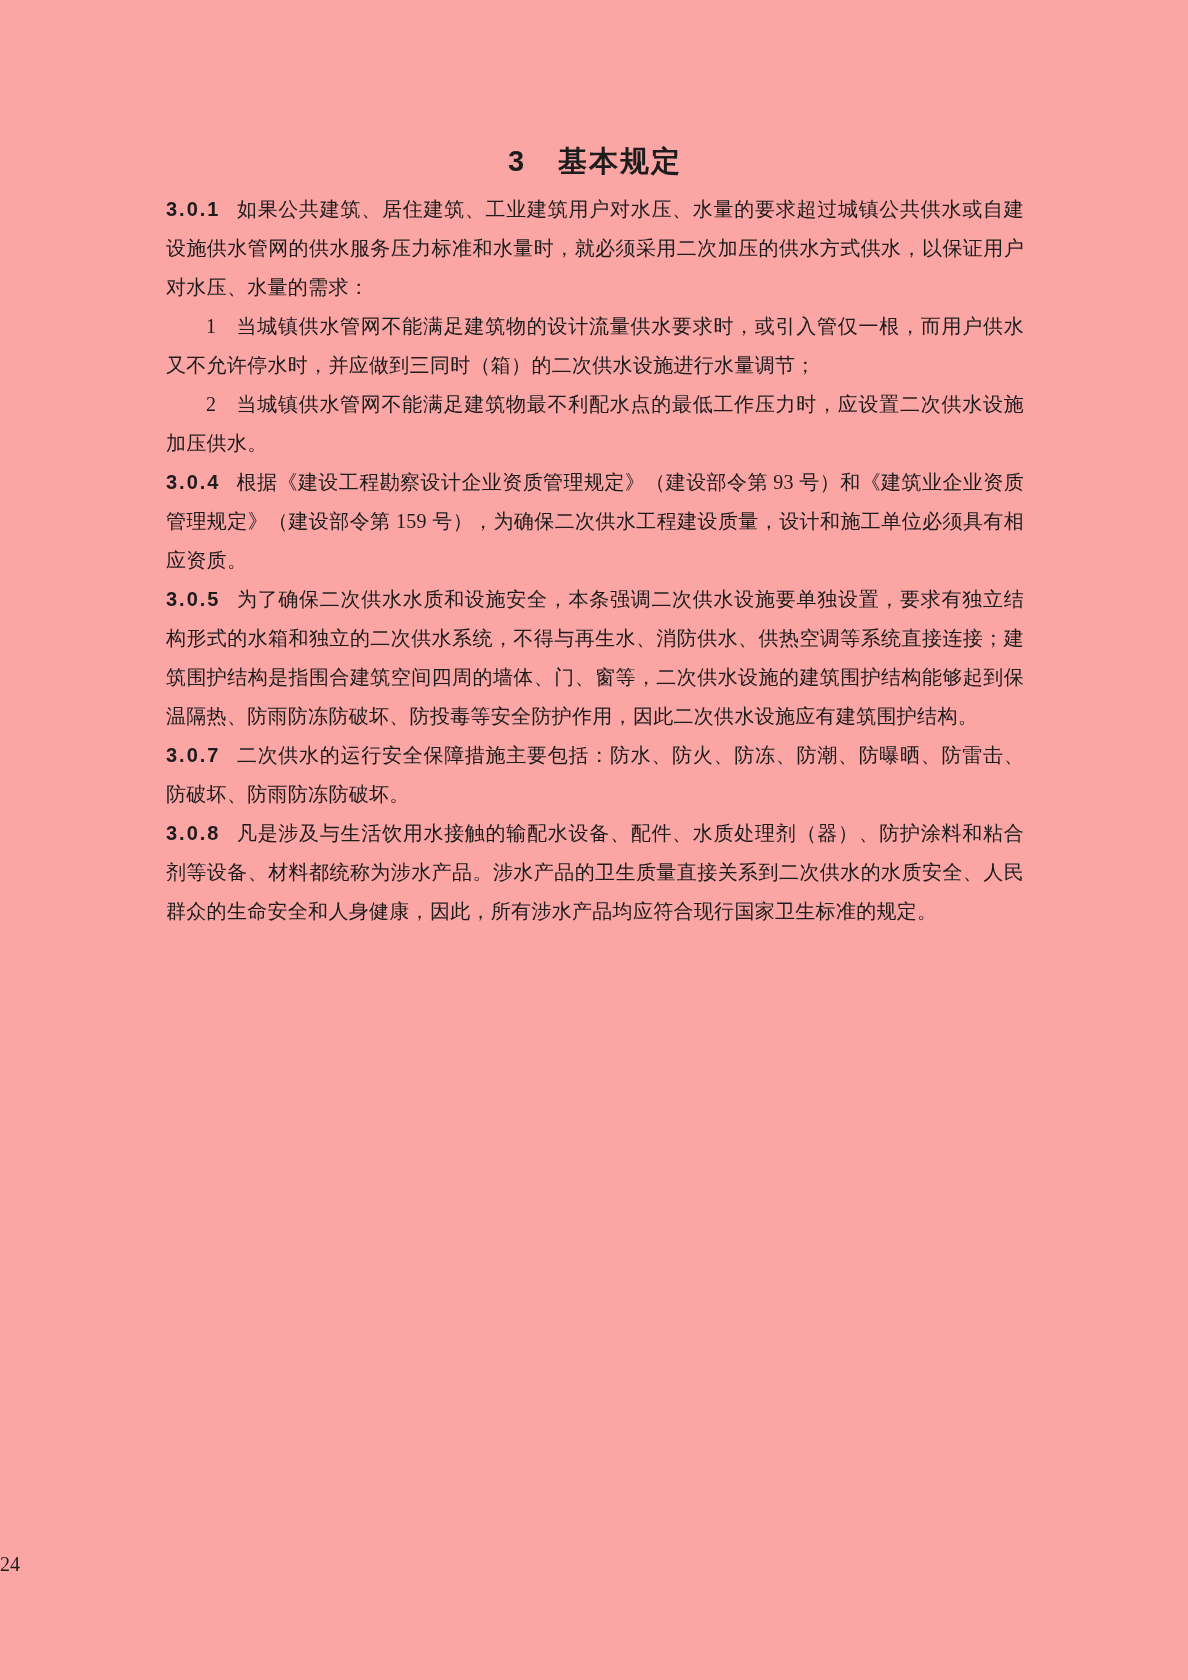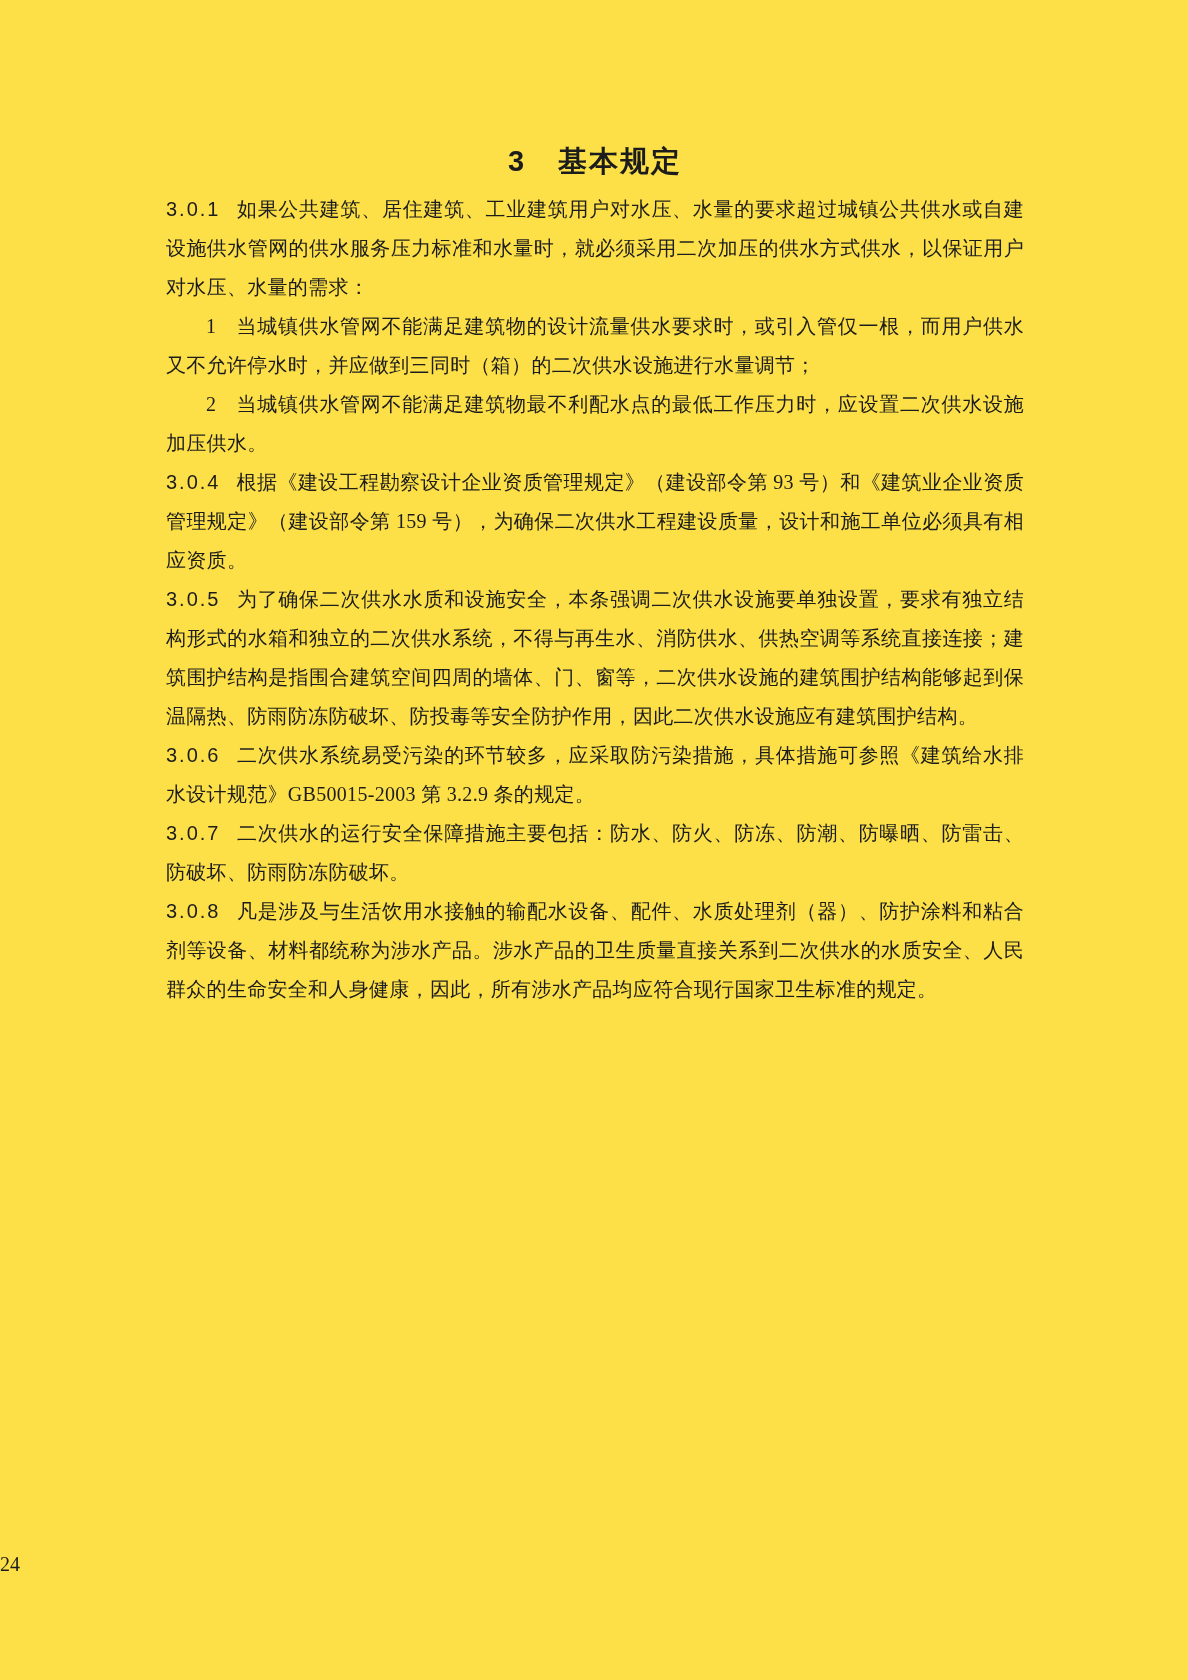--- a/index.html
+++ b/index.html
@@ -5,21 +5,21 @@
   html, body {
     margin: 0;
     padding: 0;
     background: #ffffff;
   }
   .page {
     position: relative;
     width: 1188px;
     height: 1680px;
     margin: 0 auto;
-    background: #fde047;
+    background: #fca5a5;
     color: #1c1c1c;
     overflow: hidden;
     font-family: "Liberation Serif", "DejaVu Serif", serif;
   }
   .content {
     position: absolute;
     left: 166px;
     top: 140px;
     width: 858px;
   }
@@ -38,21 +38,21 @@
   .para {
     margin: 0;
     font-size: 20px;
     line-height: 39px;
     text-align: justify;
     text-justify: inter-character;
     letter-spacing: 0.3px;
   }
   .para .clause-label {
     font-family: "Liberation Sans", "DejaVu Sans", sans-serif;
-    font-weight: normal;
+    font-weight: bold;
     letter-spacing: 2px;
     margin-right: 0.8em;
   }
   .para.sub {
     text-indent: 2em;
   }
   .para.sub .clause-label {
     font-family: "Liberation Serif", "DejaVu Serif", serif;
     font-weight: normal;
     letter-spacing: 0;
@@ -83,21 +83,20 @@
 
     <p class="para sub"><span class="clause-label">2</span><span class="clause-text">当城镇供水管网不能满足建筑物最不利配水点的最低工作压力时，应设置二次供水设施加压供水。</span></p>
 
 
 
 
     <p class="para"><span class="clause-label">3.0.4</span><span class="clause-text">根据《建设工程勘察设计企业资质管理规定》（建设部令第 93 号）和《建筑业企业资质管理规定》（建设部令第 159 号），为确保二次供水工程建设质量，设计和施工单位必须具有相应资质。</span></p>
 
     <p class="para"><span class="clause-label">3.0.5</span><span class="clause-text">为了确保二次供水水质和设施安全，本条强调二次供水设施要单独设置，要求有独立结构形式的水箱和独立的二次供水系统，不得与再生水、消防供水、供热空调等系统直接连接；建筑围护结构是指围合建筑空间四周的墙体、门、窗等，二次供水设施的建筑围护结构能够起到保温隔热、防雨防冻防破坏、防投毒等安全防护作用，因此二次供水设施应有建筑围护结构。</span></p>
 
-    <p class="para"><span class="clause-label">3.0.6</span><span class="clause-text">二次供水系统易受污染的环节较多，应采取防污染措施，具体措施可参照《建筑给水排水设计规范》GB50015-2003 第 3.2.9 条的规定。</span></p>
 
     <p class="para"><span class="clause-label">3.0.7</span><span class="clause-text">二次供水的运行安全保障措施主要包括：防水、防火、防冻、防潮、防曝晒、防雷击、防破坏、防雨防冻防破坏。</span></p>
 
     <p class="para"><span class="clause-label">3.0.8</span><span class="clause-text">凡是涉及与生活饮用水接触的输配水设备、配件、水质处理剂（器）、防护涂料和粘合剂等设备、材料都统称为涉水产品。涉水产品的卫生质量直接关系到二次供水的水质安全、人民群众的生命安全和人身健康，因此，所有涉水产品均应符合现行国家卫生标准的规定。</span></p>
 
   </div>
 
   <div class="pagenum">24</div>
 </div>
 

